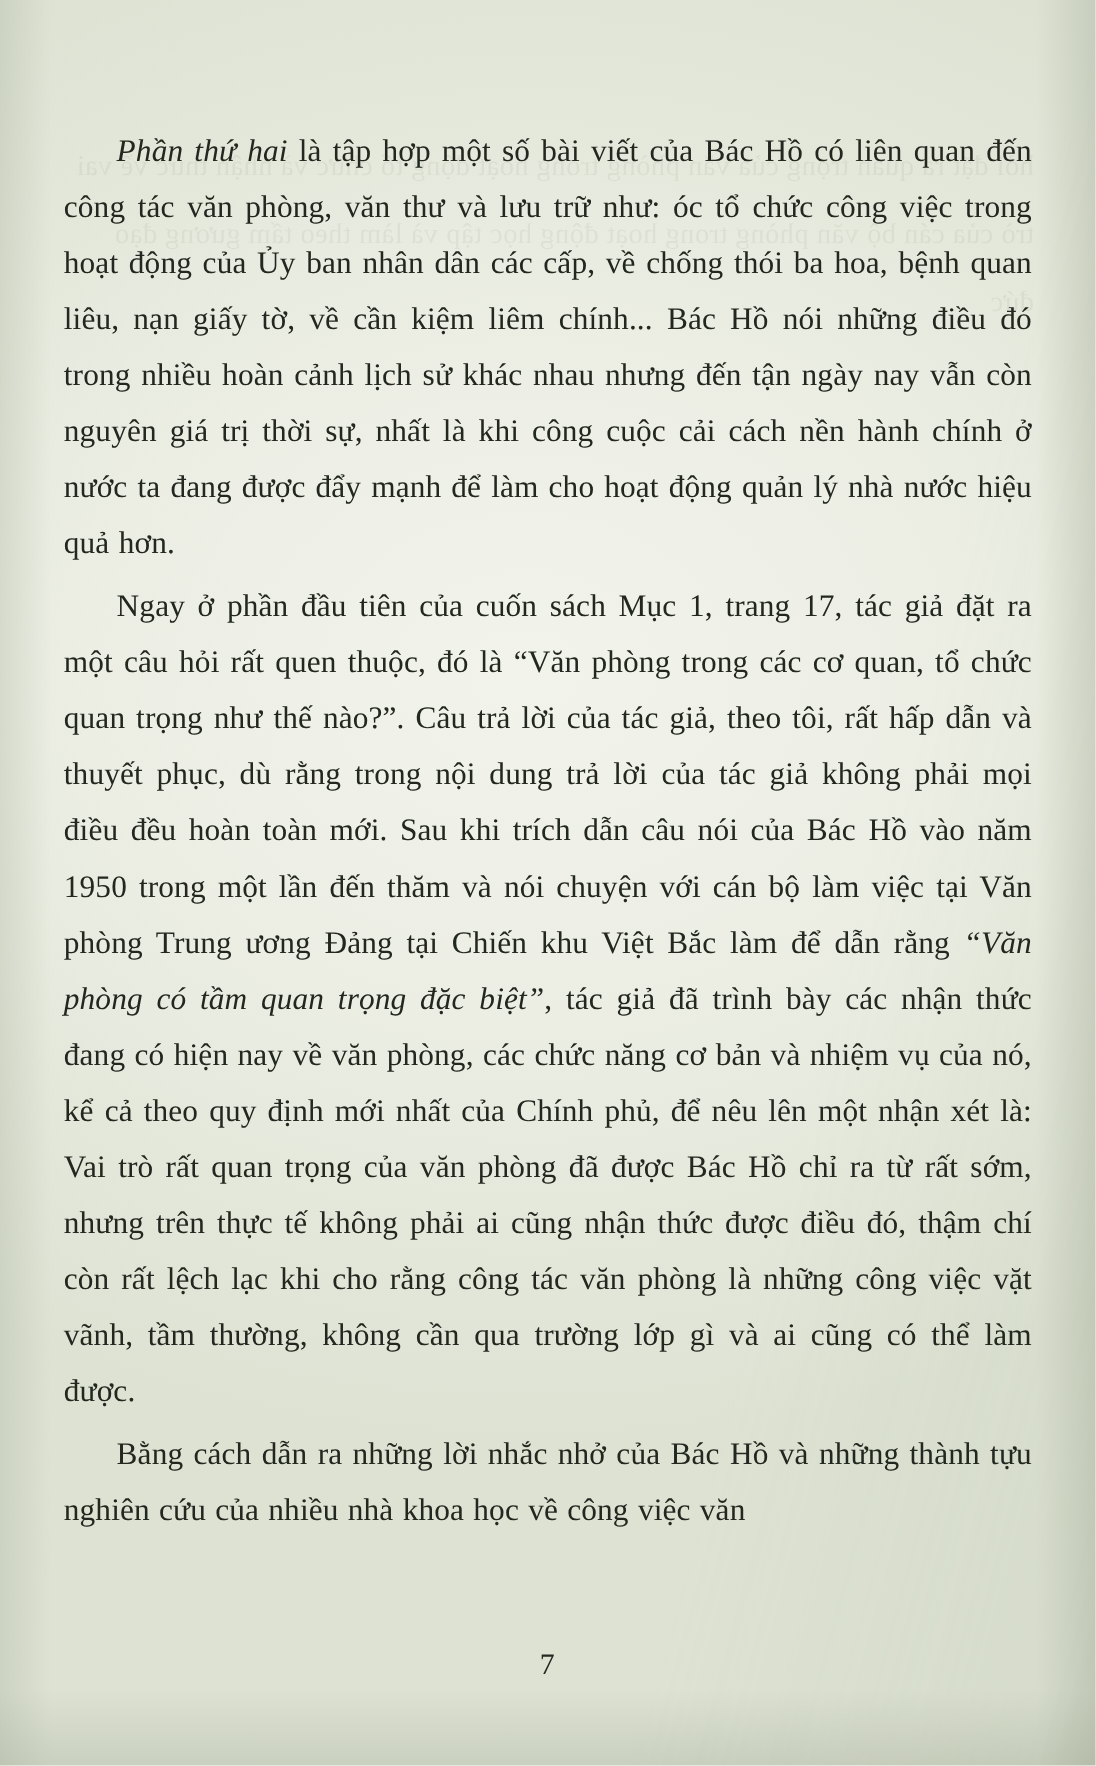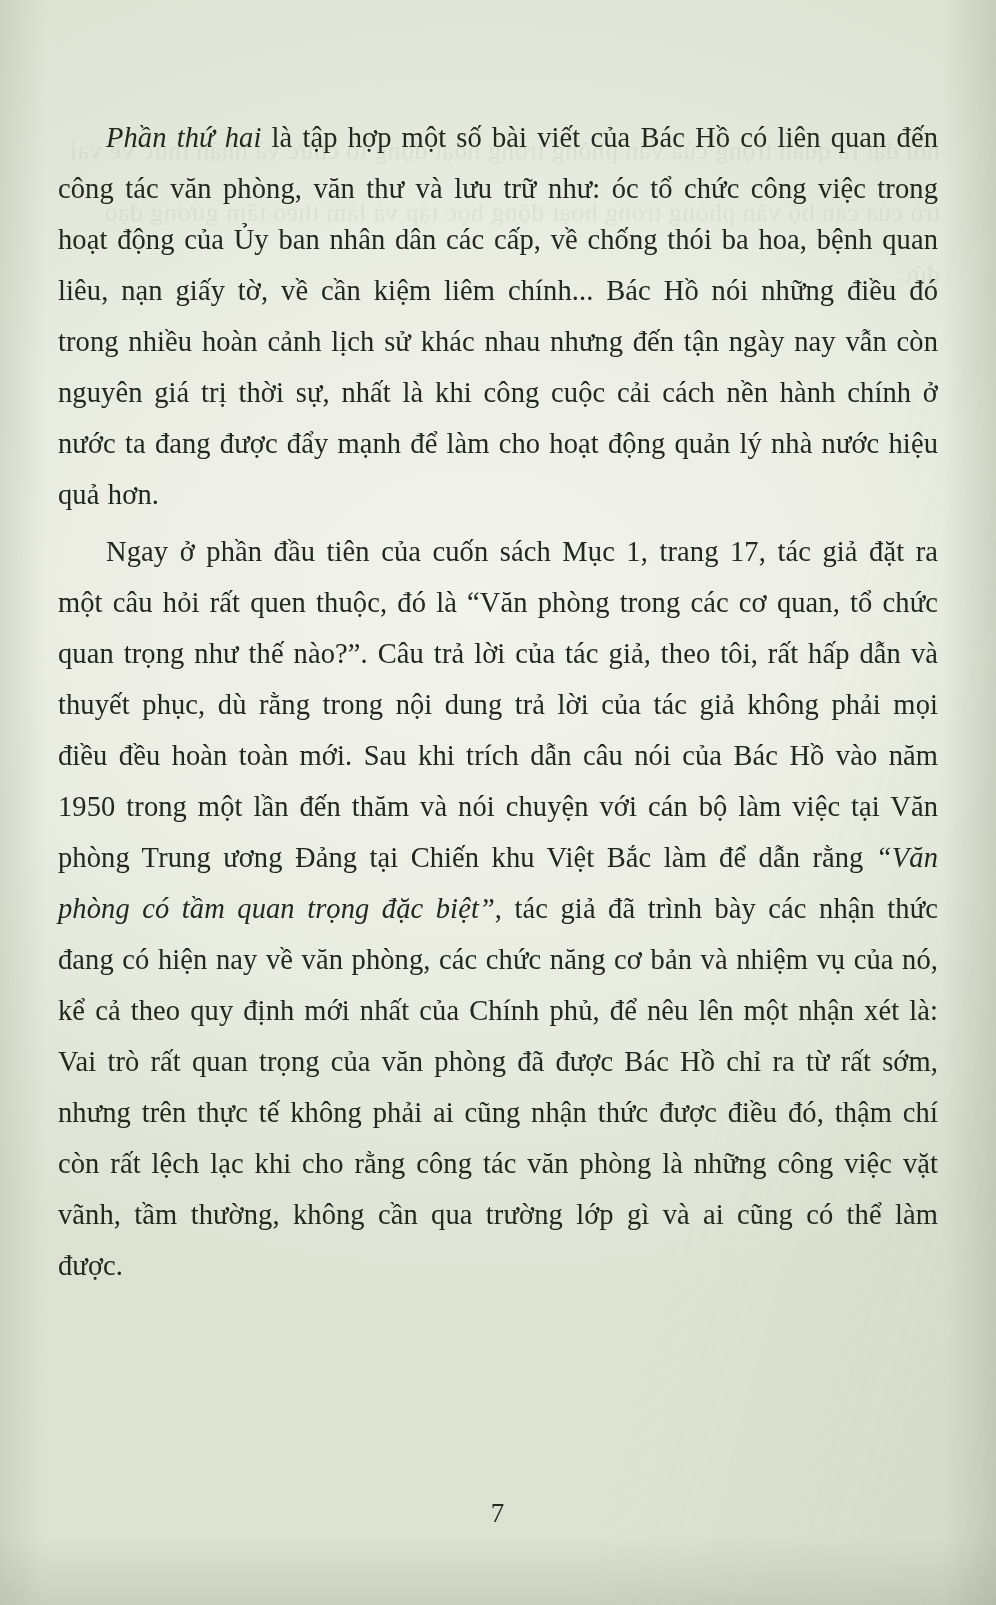--- a/index.html
+++ b/index.html
@@ -116,18 +116,19 @@
   <div class="edge-left"></div>
   <div class="edge-right"></div>
   <div class="edge-bottom"></div>
 
   <div class="content">
 
     <p class="para"><span class="it">Phần thứ hai</span><span> là tập hợp một số bài viết của Bác Hồ có liên quan đến công tác văn phòng, văn thư và lưu trữ như: óc tổ chức công việc trong hoạt động của Ủy ban nhân dân các cấp, về chống thói ba hoa, bệnh quan liêu, nạn giấy tờ, về cần kiệm liêm chính... Bác Hồ nói những điều đó trong nhiều hoàn cảnh lịch sử khác nhau nhưng đến tận ngày nay vẫn còn nguyên giá trị thời sự, nhất là khi công cuộc cải cách nền hành chính ở nước ta đang được đẩy mạnh để làm cho hoạt động quản lý nhà nước hiệu quả hơn.</span></p>
 
     <p class="para"><span>Ngay ở phần đầu tiên của cuốn sách Mục 1, trang 17, tác giả đặt ra một câu hỏi rất quen thuộc, đó là “Văn phòng trong các cơ quan, tổ chức quan trọng như thế nào?”. Câu trả lời của tác giả, theo tôi, rất hấp dẫn và thuyết phục, dù rằng trong nội dung trả lời của tác giả không phải mọi điều đều hoàn toàn mới. Sau khi trích dẫn câu nói của Bác Hồ vào năm 1950 trong một lần đến thăm và nói chuyện với cán bộ làm việc tại Văn phòng Trung ương Đảng tại Chiến khu Việt Bắc làm để dẫn rằng </span><span class="it">“Văn phòng có tầm quan trọng đặc biệt”</span><span>, tác giả đã trình bày các nhận thức đang có hiện nay về văn phòng, các chức năng cơ bản và nhiệm vụ của nó, kể cả theo quy định mới nhất của Chính phủ, để nêu lên một nhận xét là: Vai trò rất quan trọng của văn phòng đã được Bác Hồ chỉ ra từ rất sớm, nhưng trên thực tế không phải ai cũng nhận thức được điều đó, thậm chí còn rất lệch lạc khi cho rằng công tác văn phòng là những công việc vặt vãnh, tầm thường, không cần qua trường lớp gì và ai cũng có thể làm được.</span></p>
 
+    <p class="para">Bằng cách dẫn ra những lời nhắc nhở của Bác Hồ và những thành tựu nghiên cứu của nhiều nhà khoa học về công việc văn</p>
 
   </div>
 
   <div class="folio">7</div>
 
 </div>
 
 </body></html>

